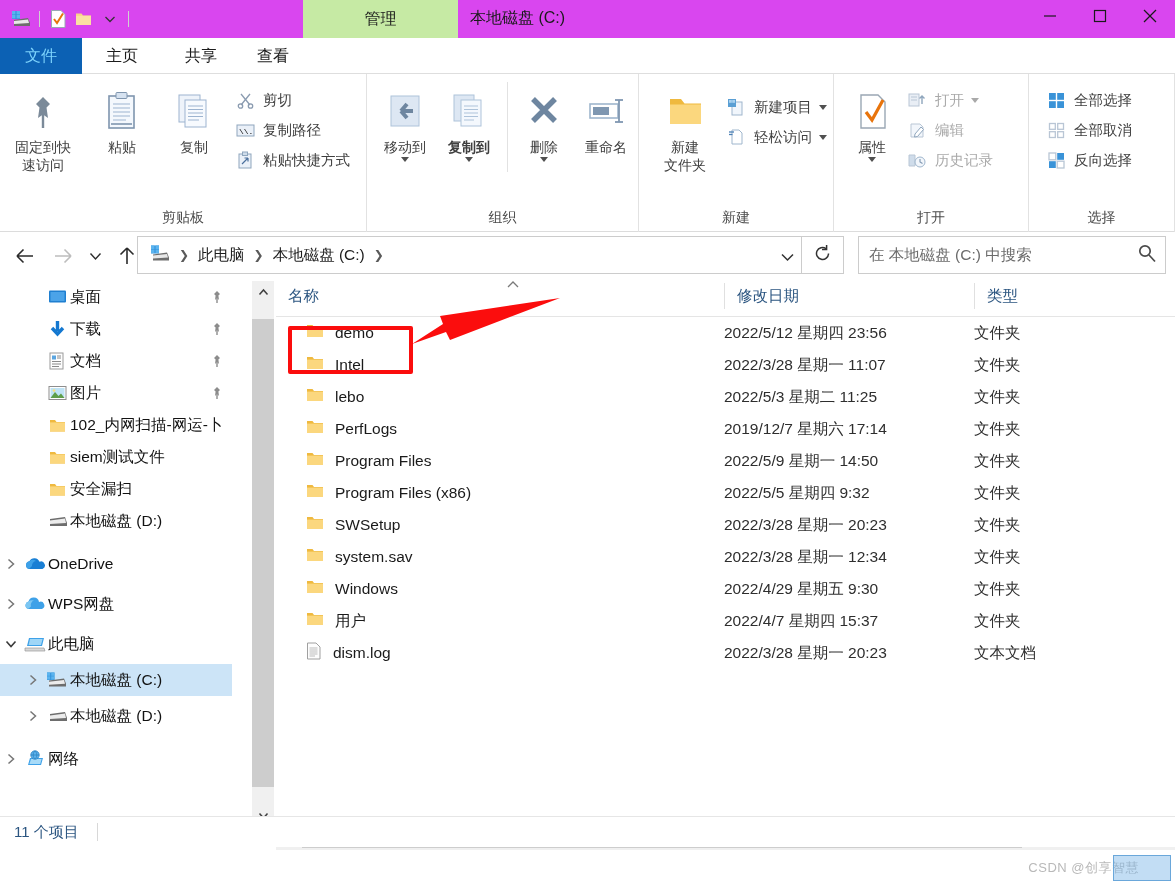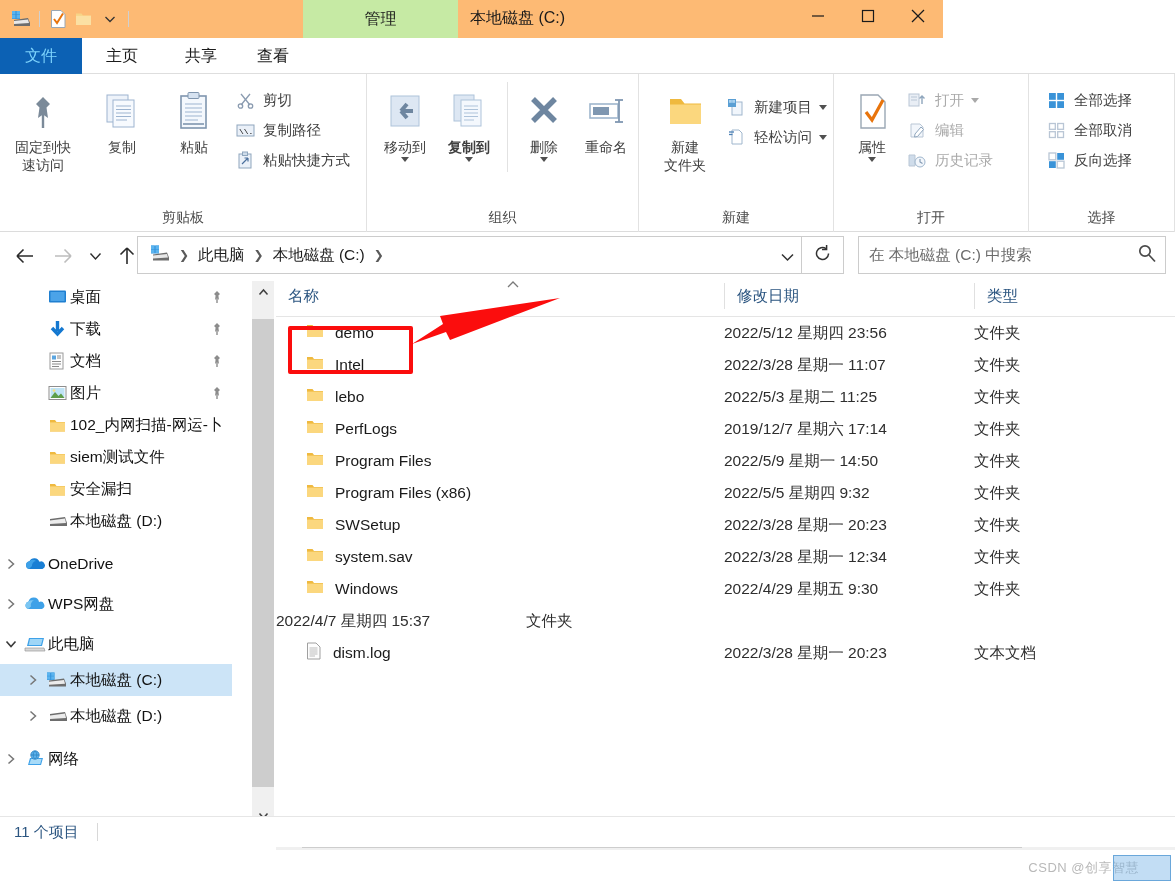--- a/index.html
+++ b/index.html
@@ -7,22 +7,22 @@
     width: 1175px; height: 881px;
     font-family: "Liberation Sans", "DejaVu Sans", sans-serif;
     background: #ffffff;
     overflow: hidden;
     position: relative;
     -webkit-font-smoothing: antialiased;
   }
 
   
   .titlebar {
-    position: absolute; left: 0; top: 0; width: 943px; height: 38px;
-    background: #fdba74;
+    position: absolute; left: 0; top: 0; width: 1175px; height: 38px;
+    background: #d946ef;
   }
   .qat {
     position: absolute; left: 8px; top: 7px; height: 24px;
     display: flex; align-items: center; gap: 0px;
   }
   .qat-ico { width: 26px; height: 24px; display: flex; align-items: center; justify-content: center; }
   .qat-sep { width: 1px; height: 16px; background: #d0d0d0; margin: 0 5px; }
   .ctx-tabhdr {
     position: absolute; left: 303px; top: 0px; width: 155px; height: 38px;
     background: #c6eaa4; display: flex; align-items: center; justify-content: center;
@@ -273,55 +273,55 @@
     <div class="rgroup-body">
       <div class="bigbtn" style="width:86px;">
         <span class="glyph">
           <svg width="40" height="42" viewBox="0 0 40 42">
             <path d="M20 5 L27 12 L23.5 15.5 L25 26 L20 22.5 L15 26 L16.5 15.5 L13 12 Z" fill="#7b8a99"></path>
             <path d="M20 22 L20 36" stroke="#7b8a99" stroke-width="2.4"></path>
           </svg>
         </span>
         <span>固定到快</span>
         <span>速访问</span>
-      </div>
-
-      <div class="bigbtn">
-        <span class="glyph">
-          <svg width="44" height="44" viewBox="0 0 44 44">
-            <rect x="7" y="5" width="21" height="27" fill="#eef3fa" stroke="#9db4d0"></rect>
-            <rect x="13" y="10" width="21" height="27" fill="#f7fafe" stroke="#9db4d0"></rect>
-            <g stroke="#9db4d0" stroke-width="1">
-              <line x1="16" y1="16" x2="31" y2="16"></line>
-                <line x1="16" y1="19.5" x2="31" y2="19.5"></line>
-              <line x1="16" y1="23" x2="31" y2="23"></line>
-                <line x1="16" y1="26.5" x2="31" y2="26.5"></line>
-              <line x1="16" y1="30" x2="27" y2="30"></line>
-            </g>
-          </svg>
-        </span>
-        <span>复制</span>
       </div>
 
       <div class="bigbtn">
         <span class="glyph">
           <svg width="40" height="44" viewBox="0 0 40 44">
             <rect x="7" y="6" width="25" height="32" fill="#f4f8fd" stroke="#7f95ae" stroke-width="1.6"></rect>
             <rect x="14" y="2.5" width="11" height="6" rx="1" fill="#d6e2f0" stroke="#7f95ae"></rect>
             <g stroke="#9db4d0" stroke-width="1">
               <line x1="11" y1="14" x2="28" y2="14"></line>
                 <line x1="11" y1="18" x2="28" y2="18"></line>
               <line x1="11" y1="22" x2="28" y2="22"></line>
                 <line x1="11" y1="26" x2="28" y2="26"></line>
               <line x1="11" y1="30" x2="24" y2="30"></line>
             </g>
             <line x1="9" y1="34" x2="30" y2="34" stroke="#7f95ae" stroke-width="1.6"></line>
           </svg>
         </span>
         <span>粘贴</span>
+      </div>
+
+      <div class="bigbtn">
+        <span class="glyph">
+          <svg width="44" height="44" viewBox="0 0 44 44">
+            <rect x="7" y="5" width="21" height="27" fill="#eef3fa" stroke="#9db4d0"></rect>
+            <rect x="13" y="10" width="21" height="27" fill="#f7fafe" stroke="#9db4d0"></rect>
+            <g stroke="#9db4d0" stroke-width="1">
+              <line x1="16" y1="16" x2="31" y2="16"></line>
+                <line x1="16" y1="19.5" x2="31" y2="19.5"></line>
+              <line x1="16" y1="23" x2="31" y2="23"></line>
+                <line x1="16" y1="26.5" x2="31" y2="26.5"></line>
+              <line x1="16" y1="30" x2="27" y2="30"></line>
+            </g>
+          </svg>
+        </span>
+        <span>复制</span>
       </div>
 
       <div class="smallcol">
         <div class="smallbtn">
           <span class="sglyph">
             <svg width="17" height="17" viewBox="0 0 17 17">
               <line x1="4" y1="2" x2="13" y2="13" stroke="#8a9bb0" stroke-width="1.3"></line>
               <line x1="13" y1="2" x2="4" y2="13" stroke="#8a9bb0" stroke-width="1.3"></line>
               <circle cx="3.5" cy="14" r="2.2" fill="none" stroke="#8a9bb0" stroke-width="1.3"></circle>
               <circle cx="13.5" cy="14" r="2.2" fill="none" stroke="#8a9bb0" stroke-width="1.3"></circle>
@@ -987,20 +987,29 @@
             <path d="M1 4.6 H17 V14 H1 Z" fill="#fbd77e"></path>
           </svg>
       </span>
       <span>Windows</span>
     </span>
     <span class="cell-date">2022/4/29 星期五 9:30</span>
     <span class="cell-type">文件夹</span>
   </div>
 
   <div class="row">
+    <span class="cell-name">
+      <span>
+        <svg width="18" height="16" viewBox="0 0 18 16">
+            <path d="M1 2 H6.5 L8 4 H17 V14 H1 Z" fill="#efb93f"></path>
+            <path d="M1 4.6 H17 V14 H1 Z" fill="#fbd77e"></path>
+          </svg>
+      </span>
+      <span>用户</span>
+    </span>
     <span class="cell-date">2022/4/7 星期四 15:37</span>
     <span class="cell-type">文件夹</span>
   </div>
 
   <div class="row">
     <span class="cell-name">
       <span>
         <svg width="16" height="18" viewBox="0 0 16 18">
           <path d="M1.5 1 H10 L14 5 V17 H1.5 Z" fill="#fdfdfd" stroke="#a0a0a0"></path>
           <g stroke="#b0b0b0" stroke-width="0.85">

